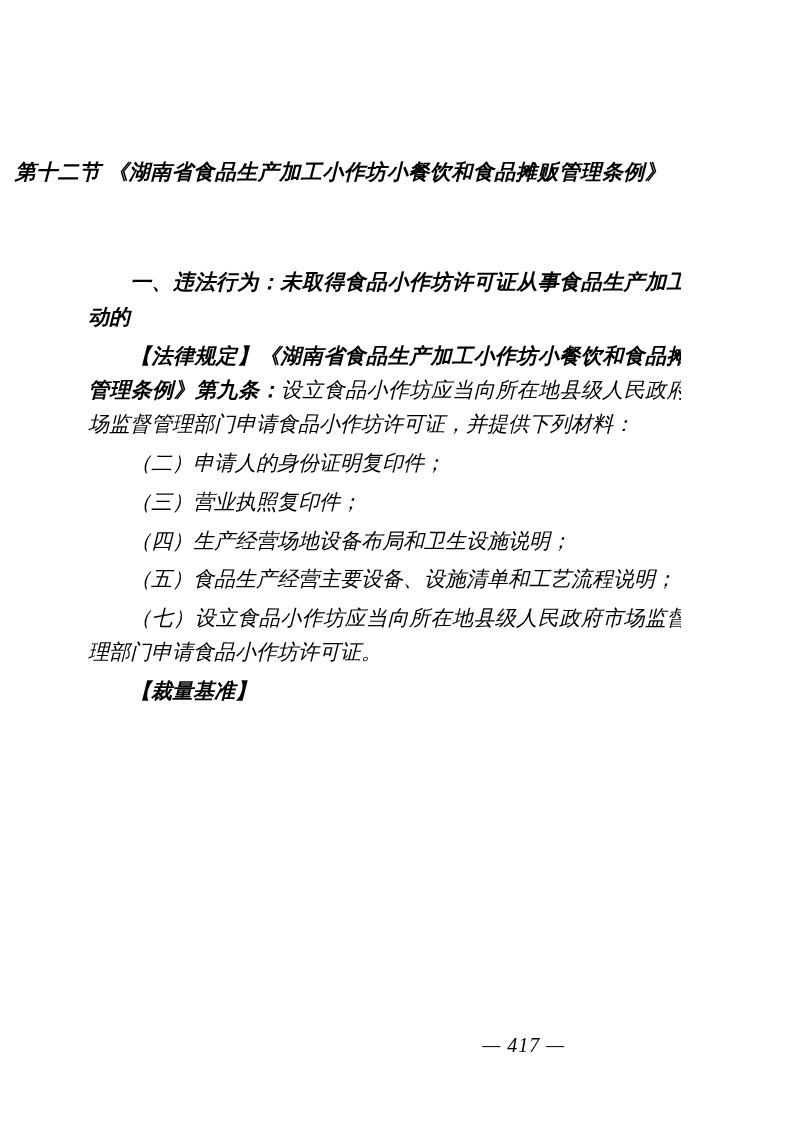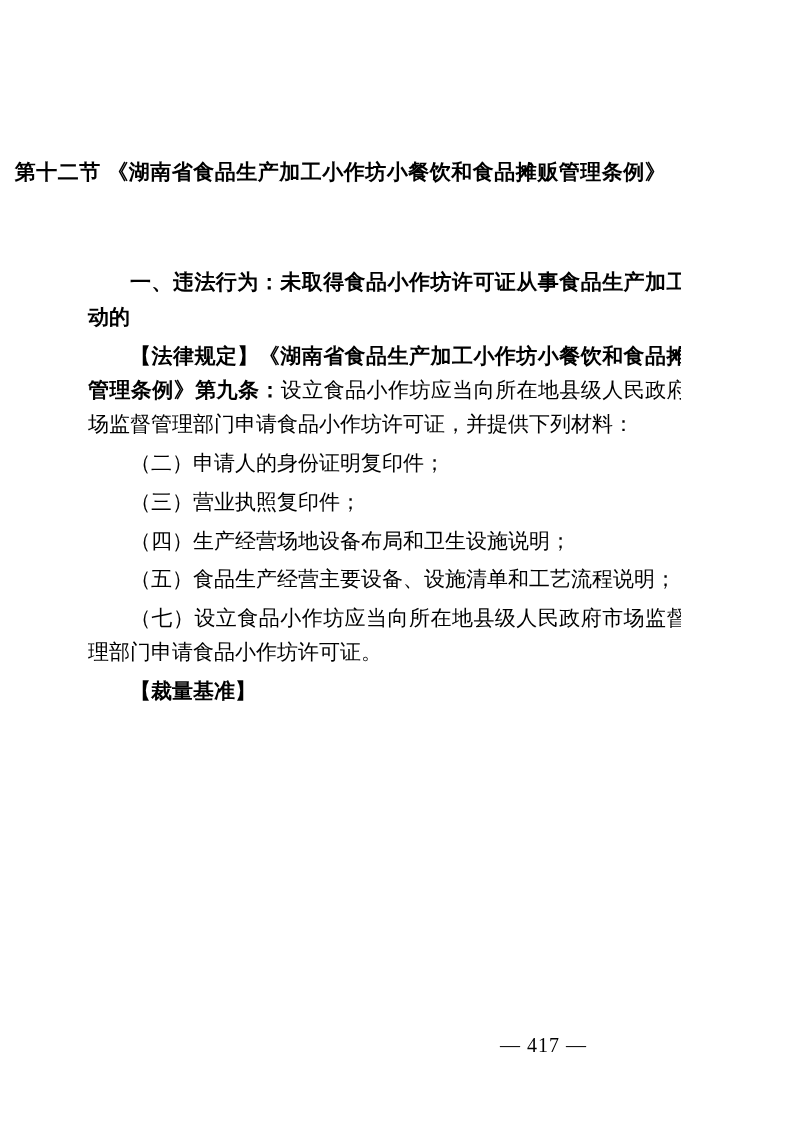--- a/index.html
+++ b/index.html
@@ -8,20 +8,21 @@
     background: #ffffff;
   }
   .page {
     position: relative;
     width: 681px;
     height: 1122px;
     background: #ffffff;
     overflow: hidden;
     color: #000000;
     font-family: "Liberation Serif", serif;
+    font-style: italic;
   }
   .doc-title {
     position: absolute;
     top: 155px;
     left: 0;
     width: 100%;
     text-align: center;
     font-family: "Liberation Sans", sans-serif;
     font-weight: 700;
     font-size: 21px;
@@ -43,21 +44,21 @@
     padding: 0;
     text-indent: 2em;
   }
   .b {
     font-family: "Liberation Sans", sans-serif;
     font-weight: 700;
   }
   .page-number {
     position: absolute;
     top: 1031px;
-    right: 94px;
+    right: 116px;
     font-size: 20px;
     line-height: 28px;
     font-family: "Liberation Serif", serif;
     letter-spacing: 1px;
   }
 </style>
 </head>
 <body>
 
 <div class="page">

